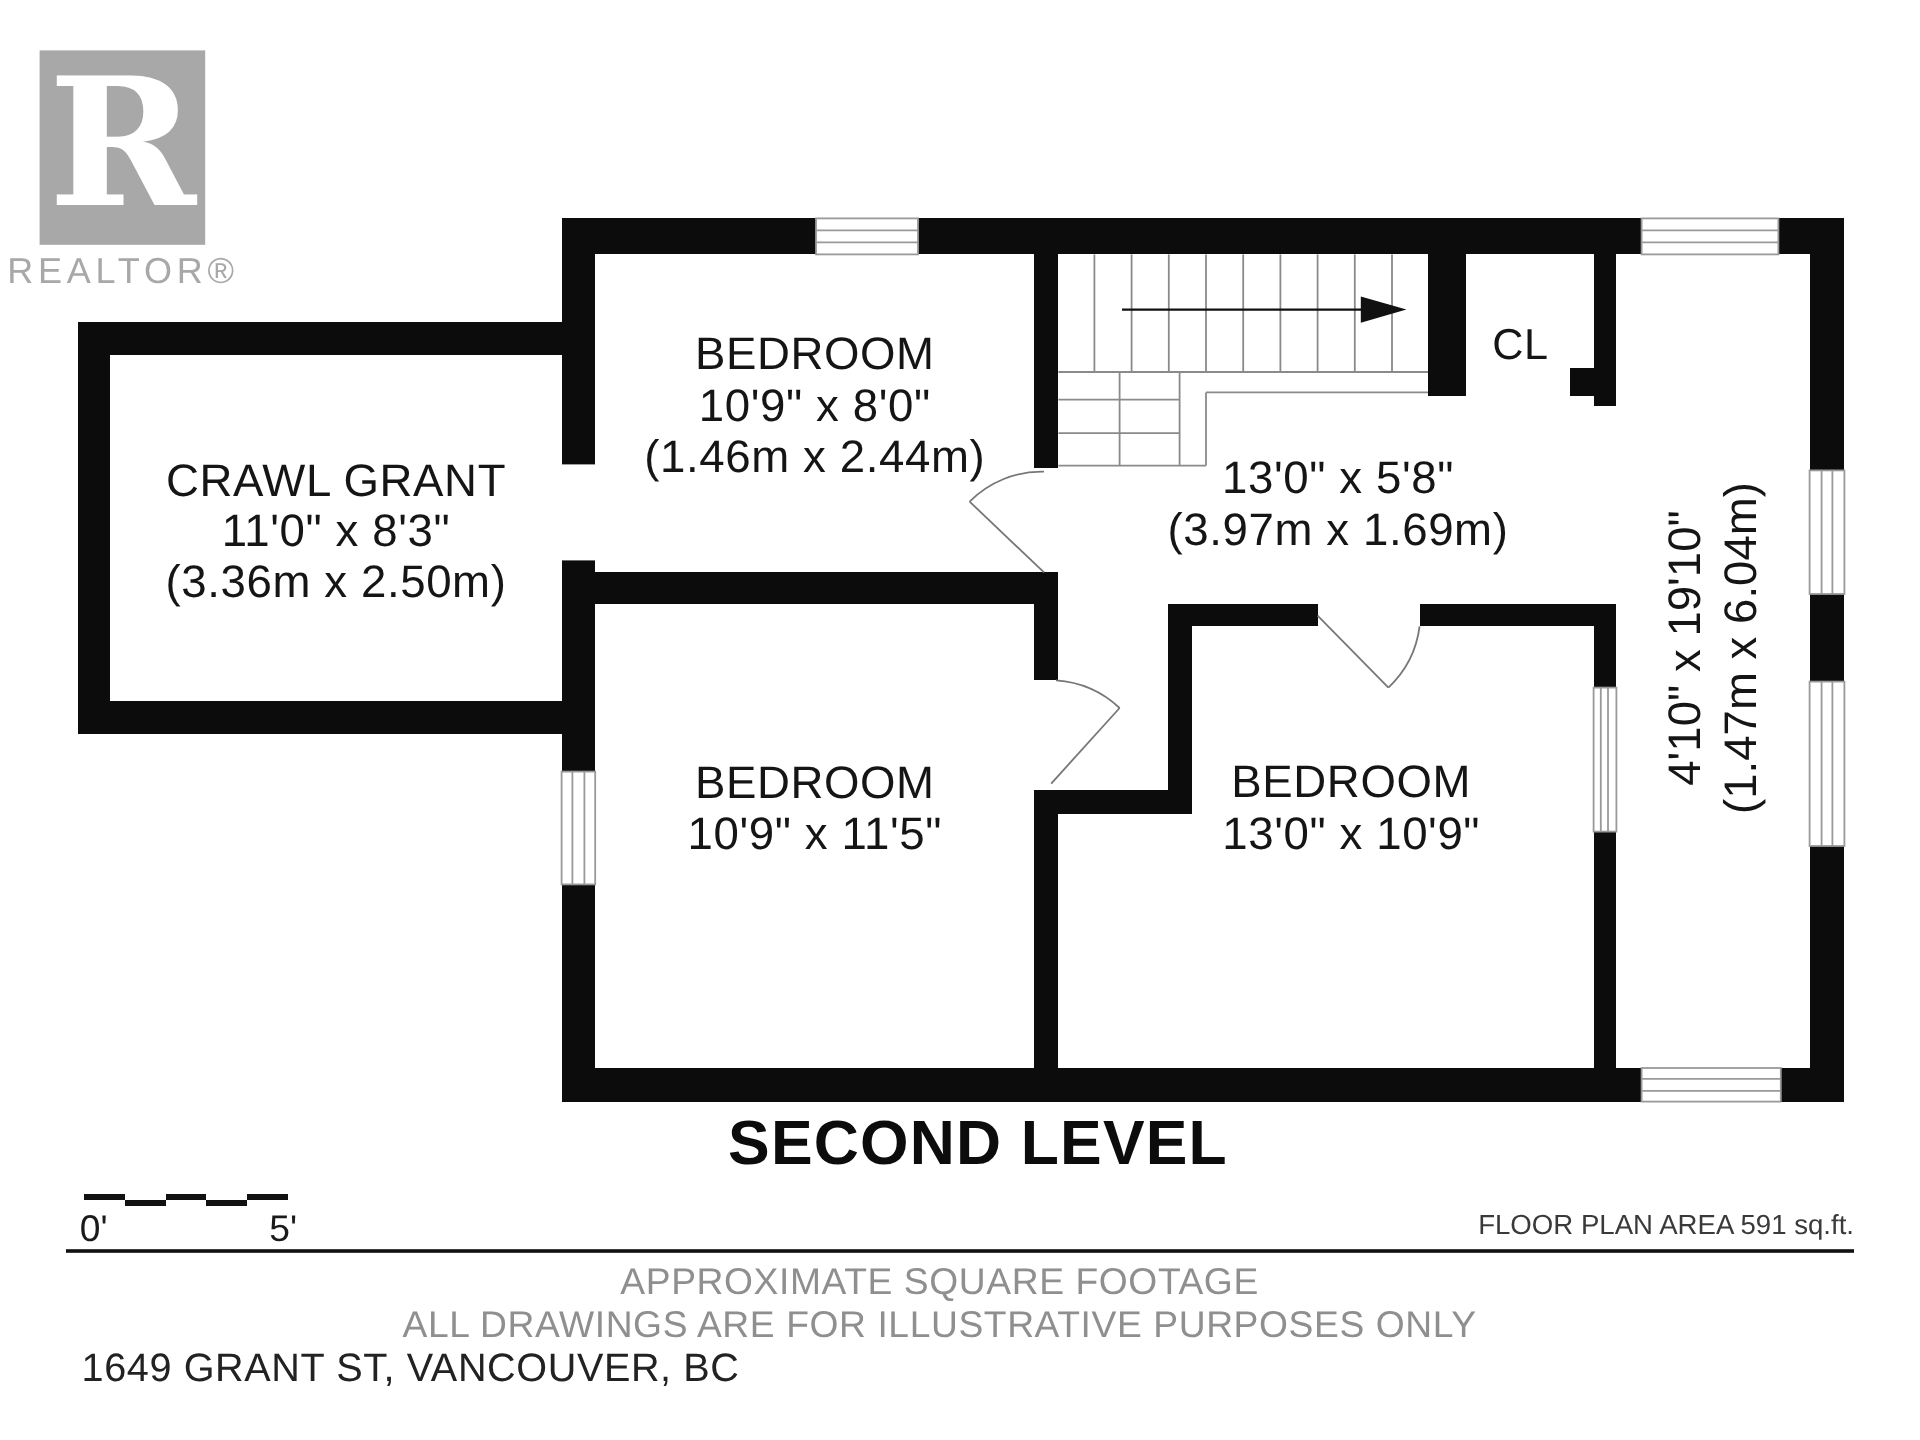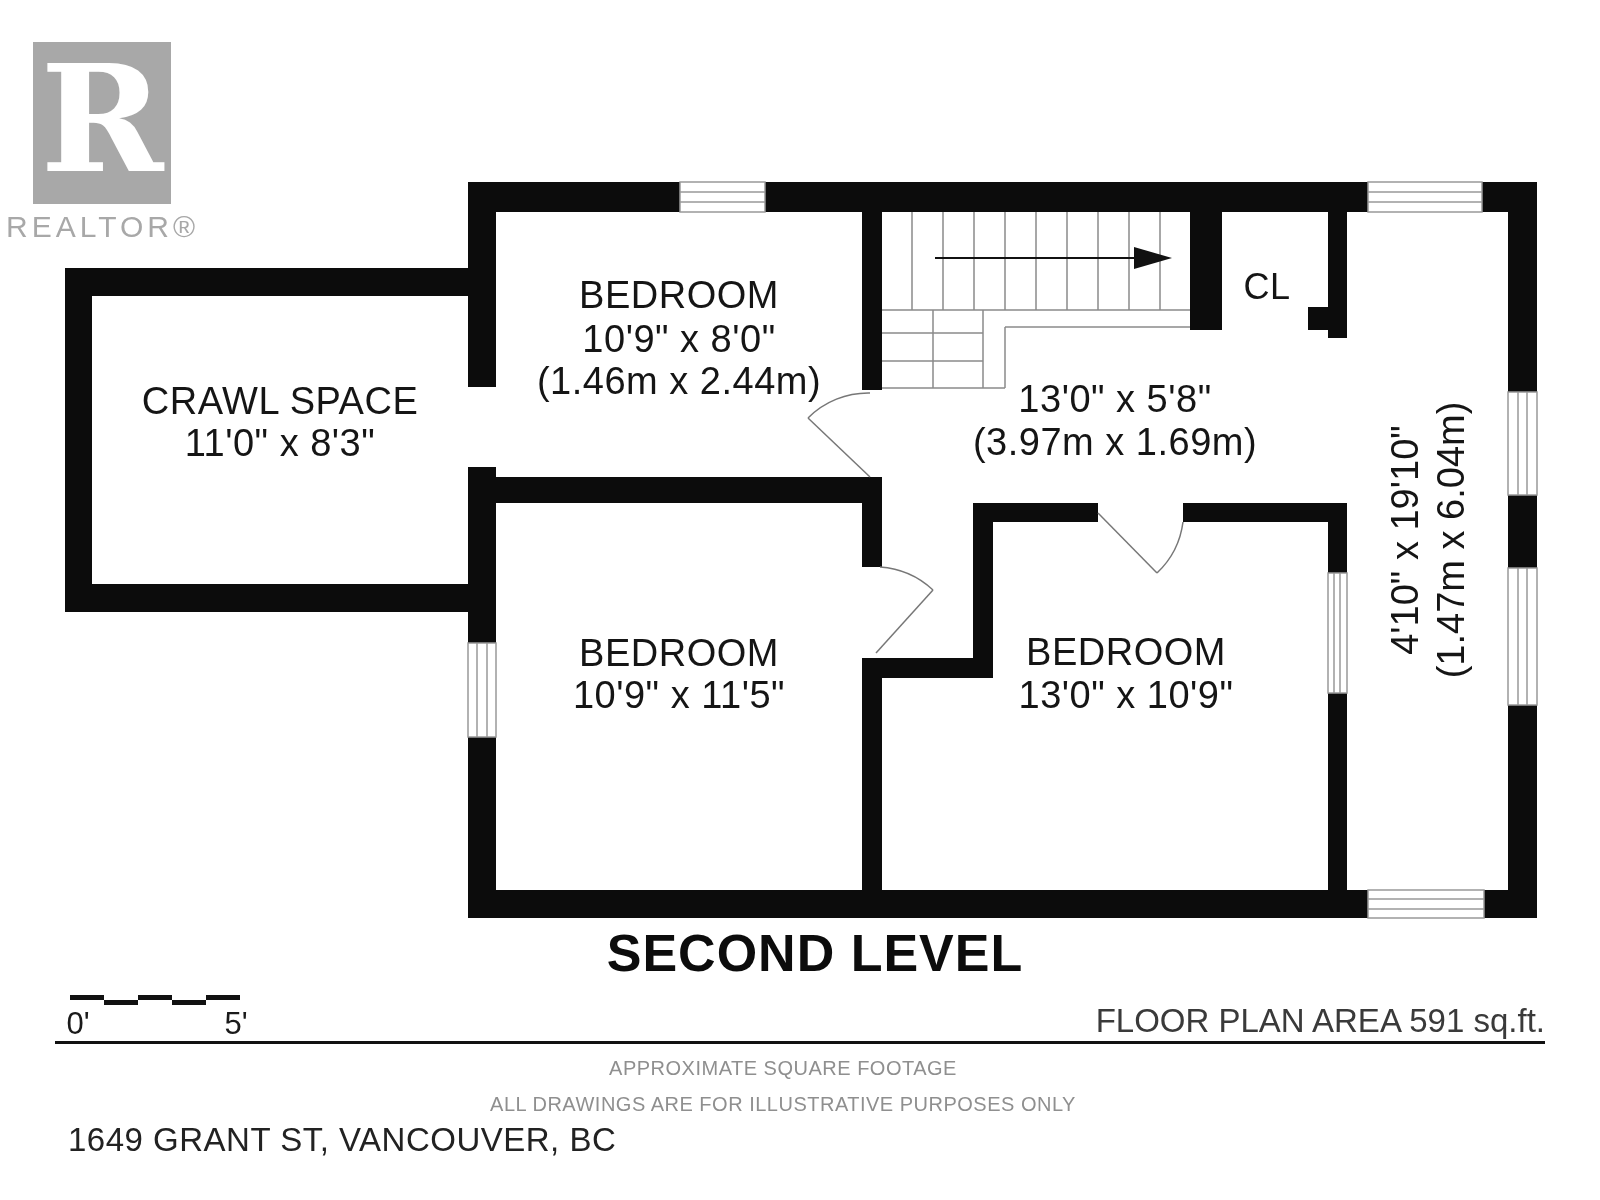--- a/index.html
+++ b/index.html
@@ -8,22 +8,22 @@
   svg{position:absolute;left:0;top:0;}
   .lbl{position:absolute;transform:translate(-50%,-50%);font-size:38px;line-height:1.1;
        white-space:nowrap;color:#151515;letter-spacing:0.5px;text-align:center;}
   .lbl.small{font-size:36px;}
   .rot-block{position:absolute;left:1428px;top:540px;transform:translate(-50%,-50%) rotate(-90deg);
              text-align:center;font-size:38px;line-height:46px;white-space:nowrap;color:#151515;}
   .level-title{position:absolute;left:815px;top:953px;transform:translate(-50%,-50%);
                font-size:52px;font-weight:bold;letter-spacing:1px;white-space:nowrap;color:#0c0c0c;}
   .scale-lbl{position:absolute;transform:translate(-50%,-50%);font-size:31px;color:#1a1a1a;}
   .area-note{position:absolute;left:1545px;top:1021px;transform:translate(-100%,-50%);
-             font-size:33px;color:#3a3a3a;white-space:nowrap;}
-  .disc{position:absolute;left:783px;transform:translate(-50%,-50%);font-size:20px;
+             font-size:23px;color:#3a3a3a;white-space:nowrap;}
+  .disc{position:absolute;left:783px;transform:translate(-50%,-50%);font-size:31px;
         color:#8f8f8f;white-space:nowrap;letter-spacing:0.5px;}
   .address{position:absolute;left:68px;top:1140px;transform:translate(0,-50%);
            font-size:33px;color:#222;white-space:nowrap;letter-spacing:0.5px;}
   .logo-box{position:absolute;left:33px;top:42px;width:138px;height:162px;background:#a8a8a8;
             display:flex;align-items:center;justify-content:center;}
   .logo-r{color:#fff;font-family:"DejaVu Serif",serif;font-weight:bold;font-size:148px;line-height:1;
           transform:translateY(-4px);}
   .logo-label{position:absolute;left:6px;top:210px;font-size:30px;letter-spacing:4px;color:#a8a8a8;
               white-space:nowrap;}
 </style>
@@ -147,22 +147,23 @@
       <rect x="206" y="995" width="34" height="5"></rect>
     </g>
     <rect x="55" y="1041" width="1490" height="3" fill="#111"></rect>
   </svg>
 
   <div class="logo-box">
     <span class="logo-r">R</span>
   </div>
   <div class="logo-label">REALTOR®</div>
 
-  <div class="lbl" style="left:280px;top:402px;">CRAWL SPACE</div>
+  <div class="lbl" style="left:280px;top:402px;">CRAWL GRANT</div>
   <div class="lbl" style="left:280px;top:444px;">11'0" x 8'3"</div>
+  <div class="lbl" style="left:280px;top:486px;">(3.36m x 2.50m)</div>
 
   <div class="lbl" style="left:679px;top:296px;">BEDROOM</div>
   <div class="lbl" style="left:679px;top:340px;">10'9" x 8'0"</div>
   <div class="lbl" style="left:679px;top:382px;">(1.46m x 2.44m)</div>
 
   <div class="lbl" style="left:1115px;top:400px;">13'0" x 5'8"</div>
   <div class="lbl" style="left:1115px;top:443px;">(3.97m x 1.69m)</div>
 
   <div class="lbl small" style="left:1267px;top:259px;margin-top:28px;">CL</div>
 

